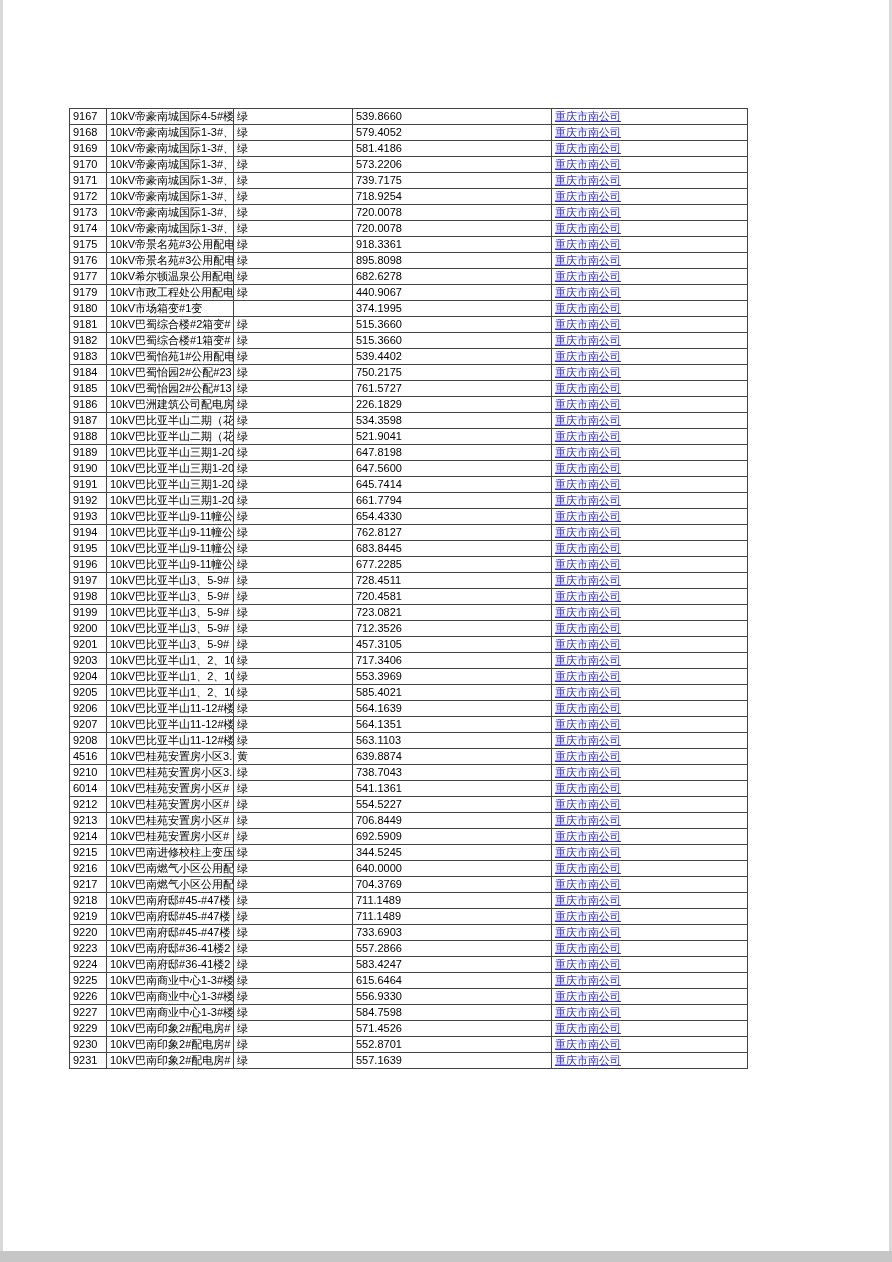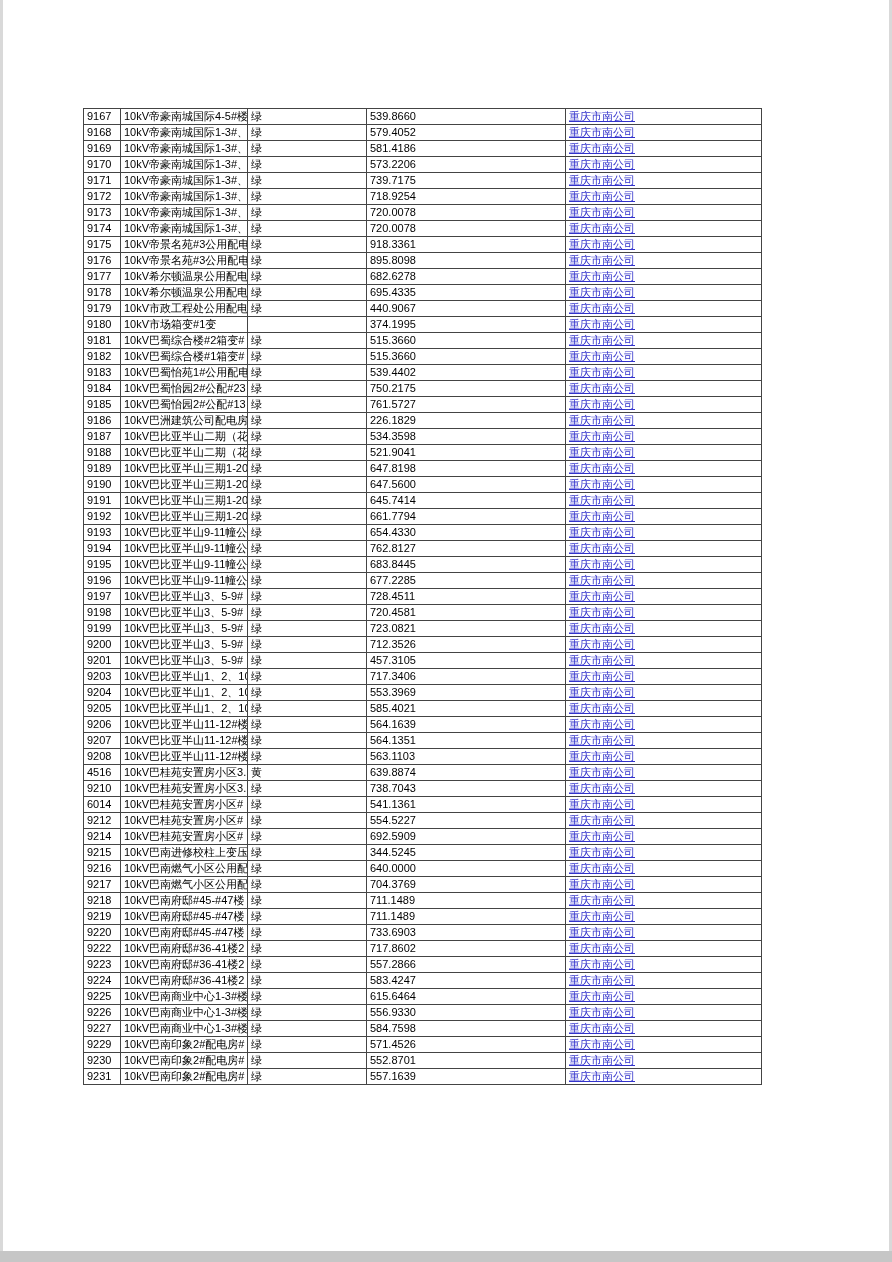--- a/index.html
+++ b/index.html
@@ -22,21 +22,21 @@
   .edge-right {
     position: absolute; right: 0; top: 0; width: 3px; height: 1262px;
     background: #d9d9d9;
   }
   .edge-bottom {
     position: absolute; left: 0; bottom: 0; width: 892px; height: 11px;
     background: #c6c6c6;
   }
   table.data-grid {
     position: absolute;
-    left: 83px;
+    left: 69px;
     top: 108px;
     width: 643px;
     border-collapse: collapse;
     table-layout: fixed;
   }
   table.data-grid td {
     border: 1px solid var(--grid-border, #444444);
     height: 15px;
     padding: 0 3px;
     font-size: 11px;
@@ -170,29 +170,20 @@
   <tr>
     <td class="col-id">9177</td>
     <td class="col-name">10kV希尔顿温泉公用配电</td>
     <td class="col-status">绿</td>
     <td class="col-value">682.6278</td>
     <td class="col-co">
       <a class="company-link">重庆市南公司</a>
     </td>
   </tr>
 
-  <tr>
-    <td class="col-id">9178</td>
-    <td class="col-name">10kV希尔顿温泉公用配电</td>
-    <td class="col-status">绿</td>
-    <td class="col-value">695.4335</td>
-    <td class="col-co">
-      <a class="company-link">重庆市南公司</a>
-    </td>
-  </tr>
 
   <tr>
     <td class="col-id">9179</td>
     <td class="col-name">10kV市政工程处公用配电</td>
     <td class="col-status">绿</td>
     <td class="col-value">440.9067</td>
     <td class="col-co">
       <a class="company-link">重庆市南公司</a>
     </td>
   </tr>
@@ -511,20 +502,29 @@
   <tr>
     <td class="col-id">9212</td>
     <td class="col-name">10kV巴桂苑安置房小区#</td>
     <td class="col-status">绿</td>
     <td class="col-value">554.5227</td>
     <td class="col-co">
       <a class="company-link">重庆市南公司</a>
     </td>
   </tr>
 
+  <tr>
+    <td class="col-id">9213</td>
+    <td class="col-name">10kV巴桂苑安置房小区#</td>
+    <td class="col-status">绿</td>
+    <td class="col-value">706.8449</td>
+    <td class="col-co">
+      <a class="company-link">重庆市南公司</a>
+    </td>
+  </tr>
 
   <tr>
     <td class="col-id">9214</td>
     <td class="col-name">10kV巴桂苑安置房小区#</td>
     <td class="col-status">绿</td>
     <td class="col-value">692.5909</td>
     <td class="col-co">
       <a class="company-link">重庆市南公司</a>
     </td>
   </tr>
@@ -583,29 +583,20 @@
     <td class="col-id">9220</td>
     <td class="col-name">10kV巴南府邸#45-#47楼</td>
     <td class="col-status">绿</td>
     <td class="col-value">733.6903</td>
     <td class="col-co">
       <a class="company-link">重庆市南公司</a>
     </td>
   </tr>
 
 
-  <tr>
-    <td class="col-id">9222</td>
-    <td class="col-name">10kV巴南府邸#36-41楼2</td>
-    <td class="col-status">绿</td>
-    <td class="col-value">717.8602</td>
-    <td class="col-co">
-      <a class="company-link">重庆市南公司</a>
-    </td>
-  </tr>
 
   <tr>
     <td class="col-id">9223</td>
     <td class="col-name">10kV巴南府邸#36-41楼2</td>
     <td class="col-status">绿</td>
     <td class="col-value">557.2866</td>
     <td class="col-co">
       <a class="company-link">重庆市南公司</a>
     </td>
   </tr>

